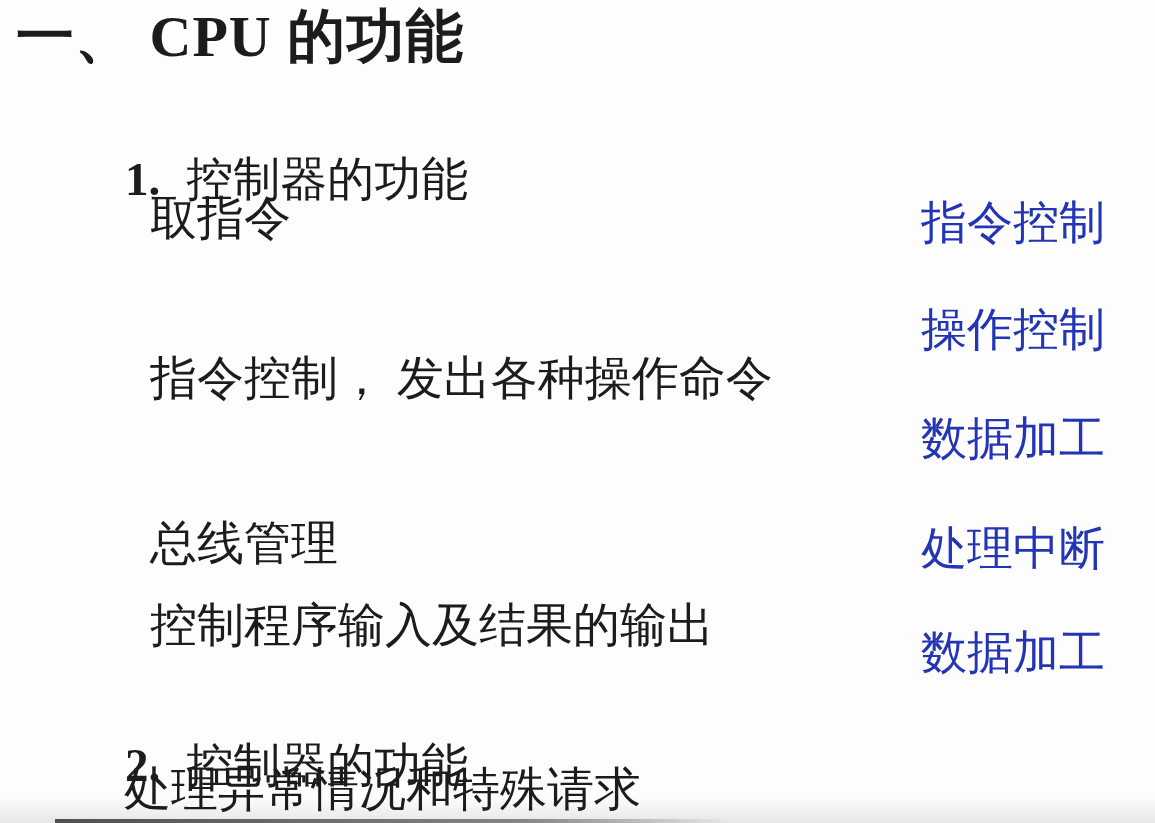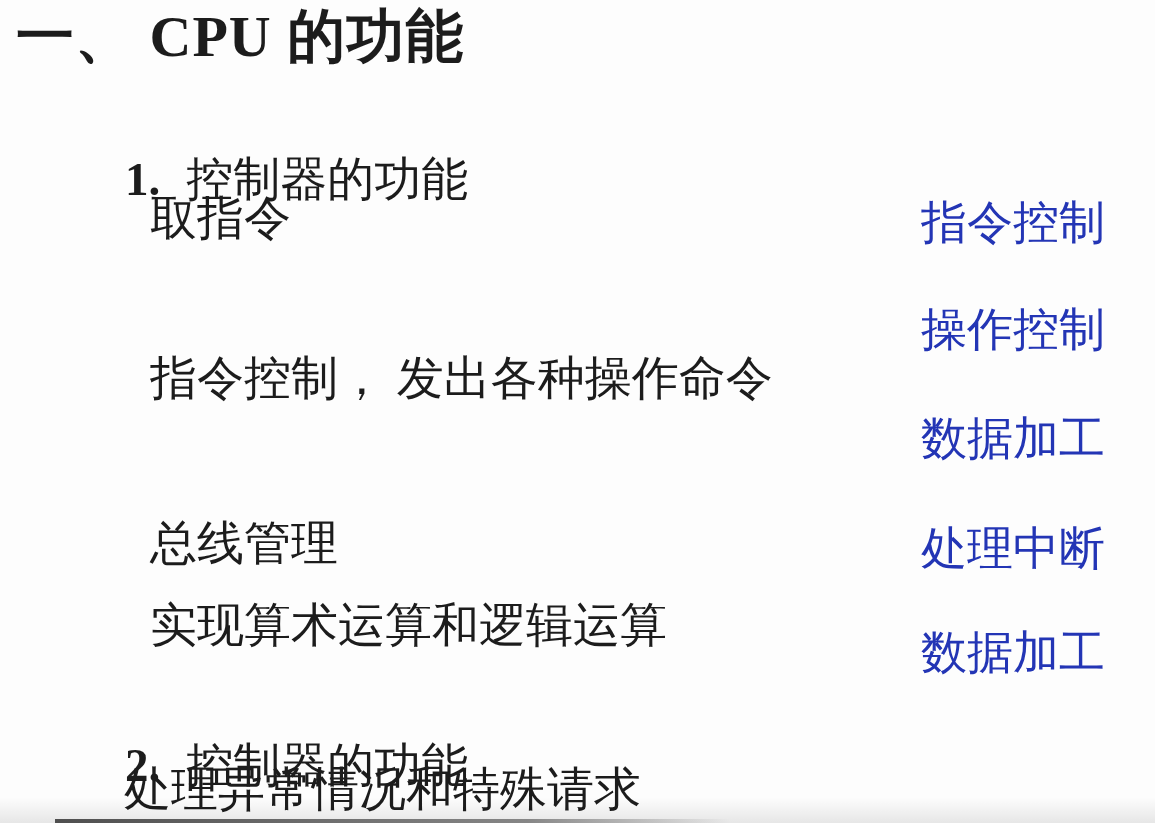--- a/index.html
+++ b/index.html
@@ -79,21 +79,21 @@
 
   <h1 class="title">一、 CPU 的功能</h1>
 
   <div class="row sec" style="top:102px">
     <span class="num">1.</span><span>控制器的功能</span>
   </div>
 
   <div class="row item" style="top:193px">取指令</div>
   <div class="row item" style="top:353px">指令控制， 发出各种操作命令</div>
   <div class="row item" style="top:518px">总线管理</div>
-  <div class="row item" style="top:600px">实现算术运算和逻辑运算</div>
+  <div class="row item" style="top:600px">控制程序输入及结果的输出</div>
 
   <div class="row sec" style="top:688px">
     <span class="num">2.</span><span>控制器的功能</span>
   </div>
 
   <div class="row item last" style="top:764px">处理异常情况和特殊请求</div>
 
   <div class="anno" style="top:198px">指令控制</div>
   <div class="anno" style="top:305px">操作控制</div>
   <div class="anno" style="top:414px">数据加工</div>

